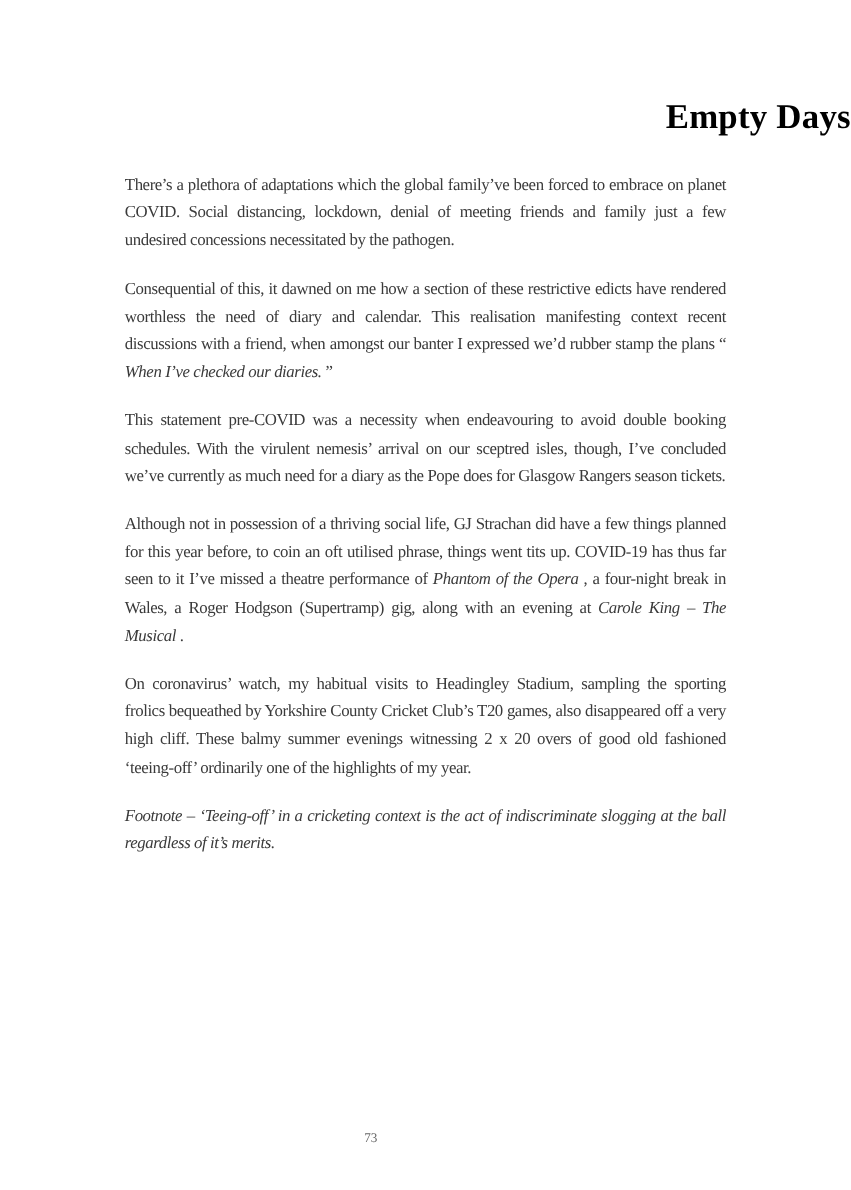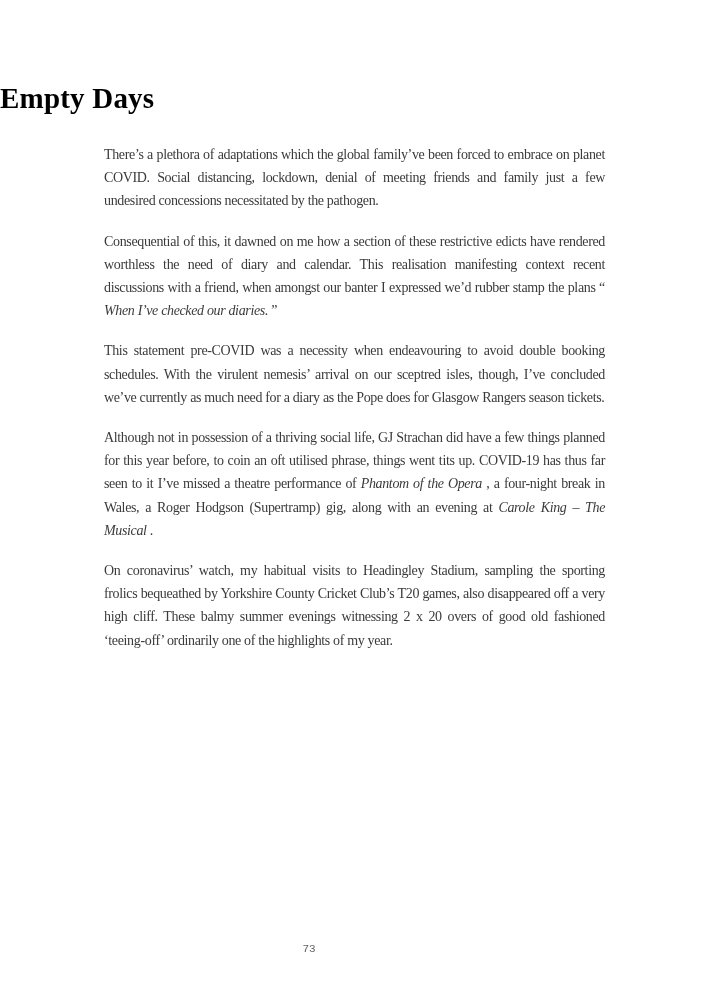--- a/index.html
+++ b/index.html
@@ -1,43 +1,44 @@
 <!DOCTYPE html>
 <html><head>
   <meta charset="utf-8">
   <style>
     html, body { margin: 0; padding: 0; background: #ffffff; }
     body { width: 709px; height: 992px; position: relative; overflow: hidden; }
     .page { position: absolute; left: 0; top: 0; width: 709px; height: 992px; background: #ffffff; }
     .title {
-      position: absolute; left: 0; top: 82px; width: 709px; text-align: left;
+      position: absolute; left: 0; top: 82px; width: 709px; text-align: right;
       font-family: "Liberation Serif", serif; font-weight: bold; font-size: 29px; color: #000;
       letter-spacing: 0.2px;
     }
     .body {
       position: absolute; left: 104px; top: 143px; width: 501px;
       font-family: Liberation Serif, serif; font-size: 14px; line-height: 23.2px;
       color: #3a3a3a; text-align: justify; letter-spacing: -0.35px;
     }
     .body p { margin: 0 0 17px 0; }
     .body p.fn { font-style: italic; }
     em { font-style: italic; }
     .pnum {
       position: absolute; left: 0; top: 943px; width: 618px; text-align: center;
-      font-family: Liberation Mono, monospace; font-size: 11px; color: #666;
+      font-family: Liberation Serif, serif; font-size: 11px; color: #666;
     }
   </style>
 </head>
 <body>
 
 <div class="page">
   <div class="title">Empty Days</div>
 
   <div class="body">
     <p>There’s a plethora of adaptations which the global family’ve been forced to embrace on planet COVID. Social distancing, lockdown, denial of meeting friends and family just a few undesired concessions necessitated by the pathogen.</p>
     <p><span>Consequential of this, it dawned on me how a section of these restrictive edicts have rendered worthless the need of diary and calendar. This realisation manifesting context recent discussions with a friend, when amongst our banter I expressed we’d rubber stamp the plans “ </span><em>When I’ve checked our diaries.</em><span> ”</span></p>
     <p>This statement pre-COVID was a necessity when endeavouring to avoid double booking schedules. With the virulent nemesis’ arrival on our sceptred isles, though, I’ve concluded we’ve currently as much need for a diary as the Pope does for Glasgow Rangers season tickets.</p>
     <p><span>Although not in possession of a thriving social life, GJ Strachan did have a few things planned for this year before, to coin an oft utilised phrase, things went tits up. COVID-19 has thus far seen to it I’ve missed a theatre performance of </span><em>Phantom of the Opera</em><span> , a four-night break in Wales, a Roger Hodgson (Supertramp) gig, along with an evening at </span><em>Carole King – The Musical</em><span> .</span></p>
     <p>On coronavirus’ watch, my habitual visits to Headingley Stadium, sampling the sporting frolics bequeathed by Yorkshire County Cricket Club’s T20 games, also disappeared off a very high cliff. These balmy summer evenings witnessing 2 x 20 overs of good old fashioned ‘teeing-off’ ordinarily one of the highlights of my year.</p>
+    <p class="fn">Footnote – ‘Teeing-off’ in a cricketing context is the act of indiscriminate slogging at the ball regardless of it’s merits.</p>
   </div>
 
   <div class="pnum">73</div>
 </div>
 
 </body></html>

